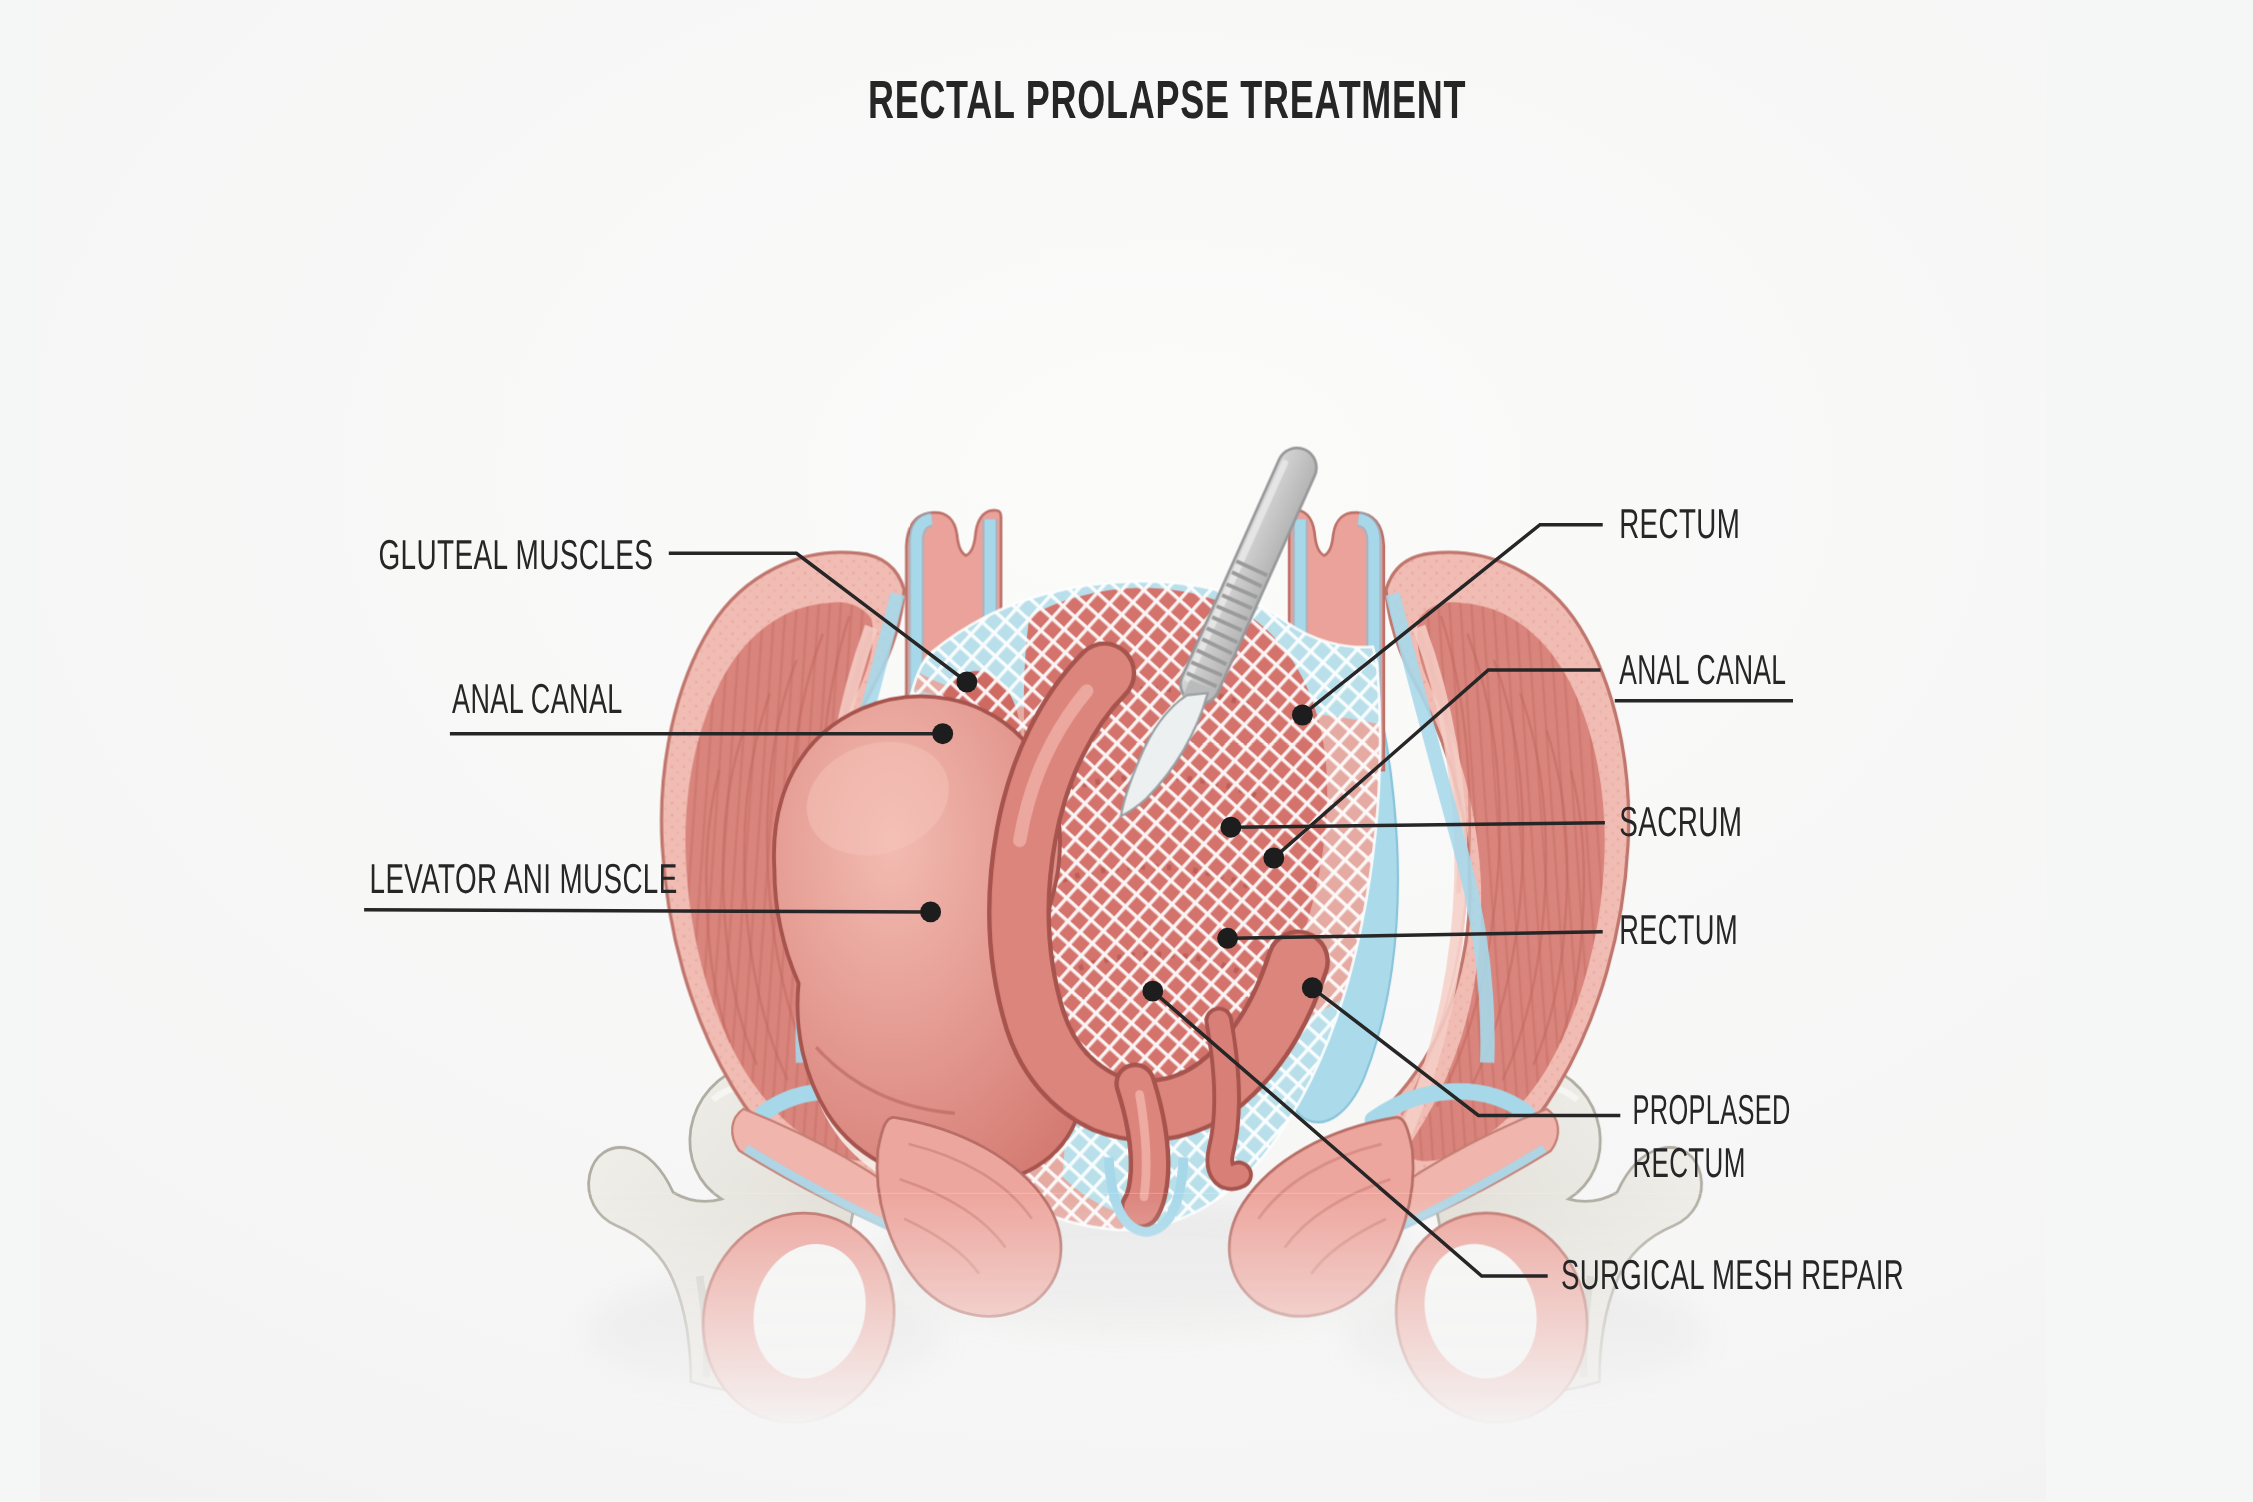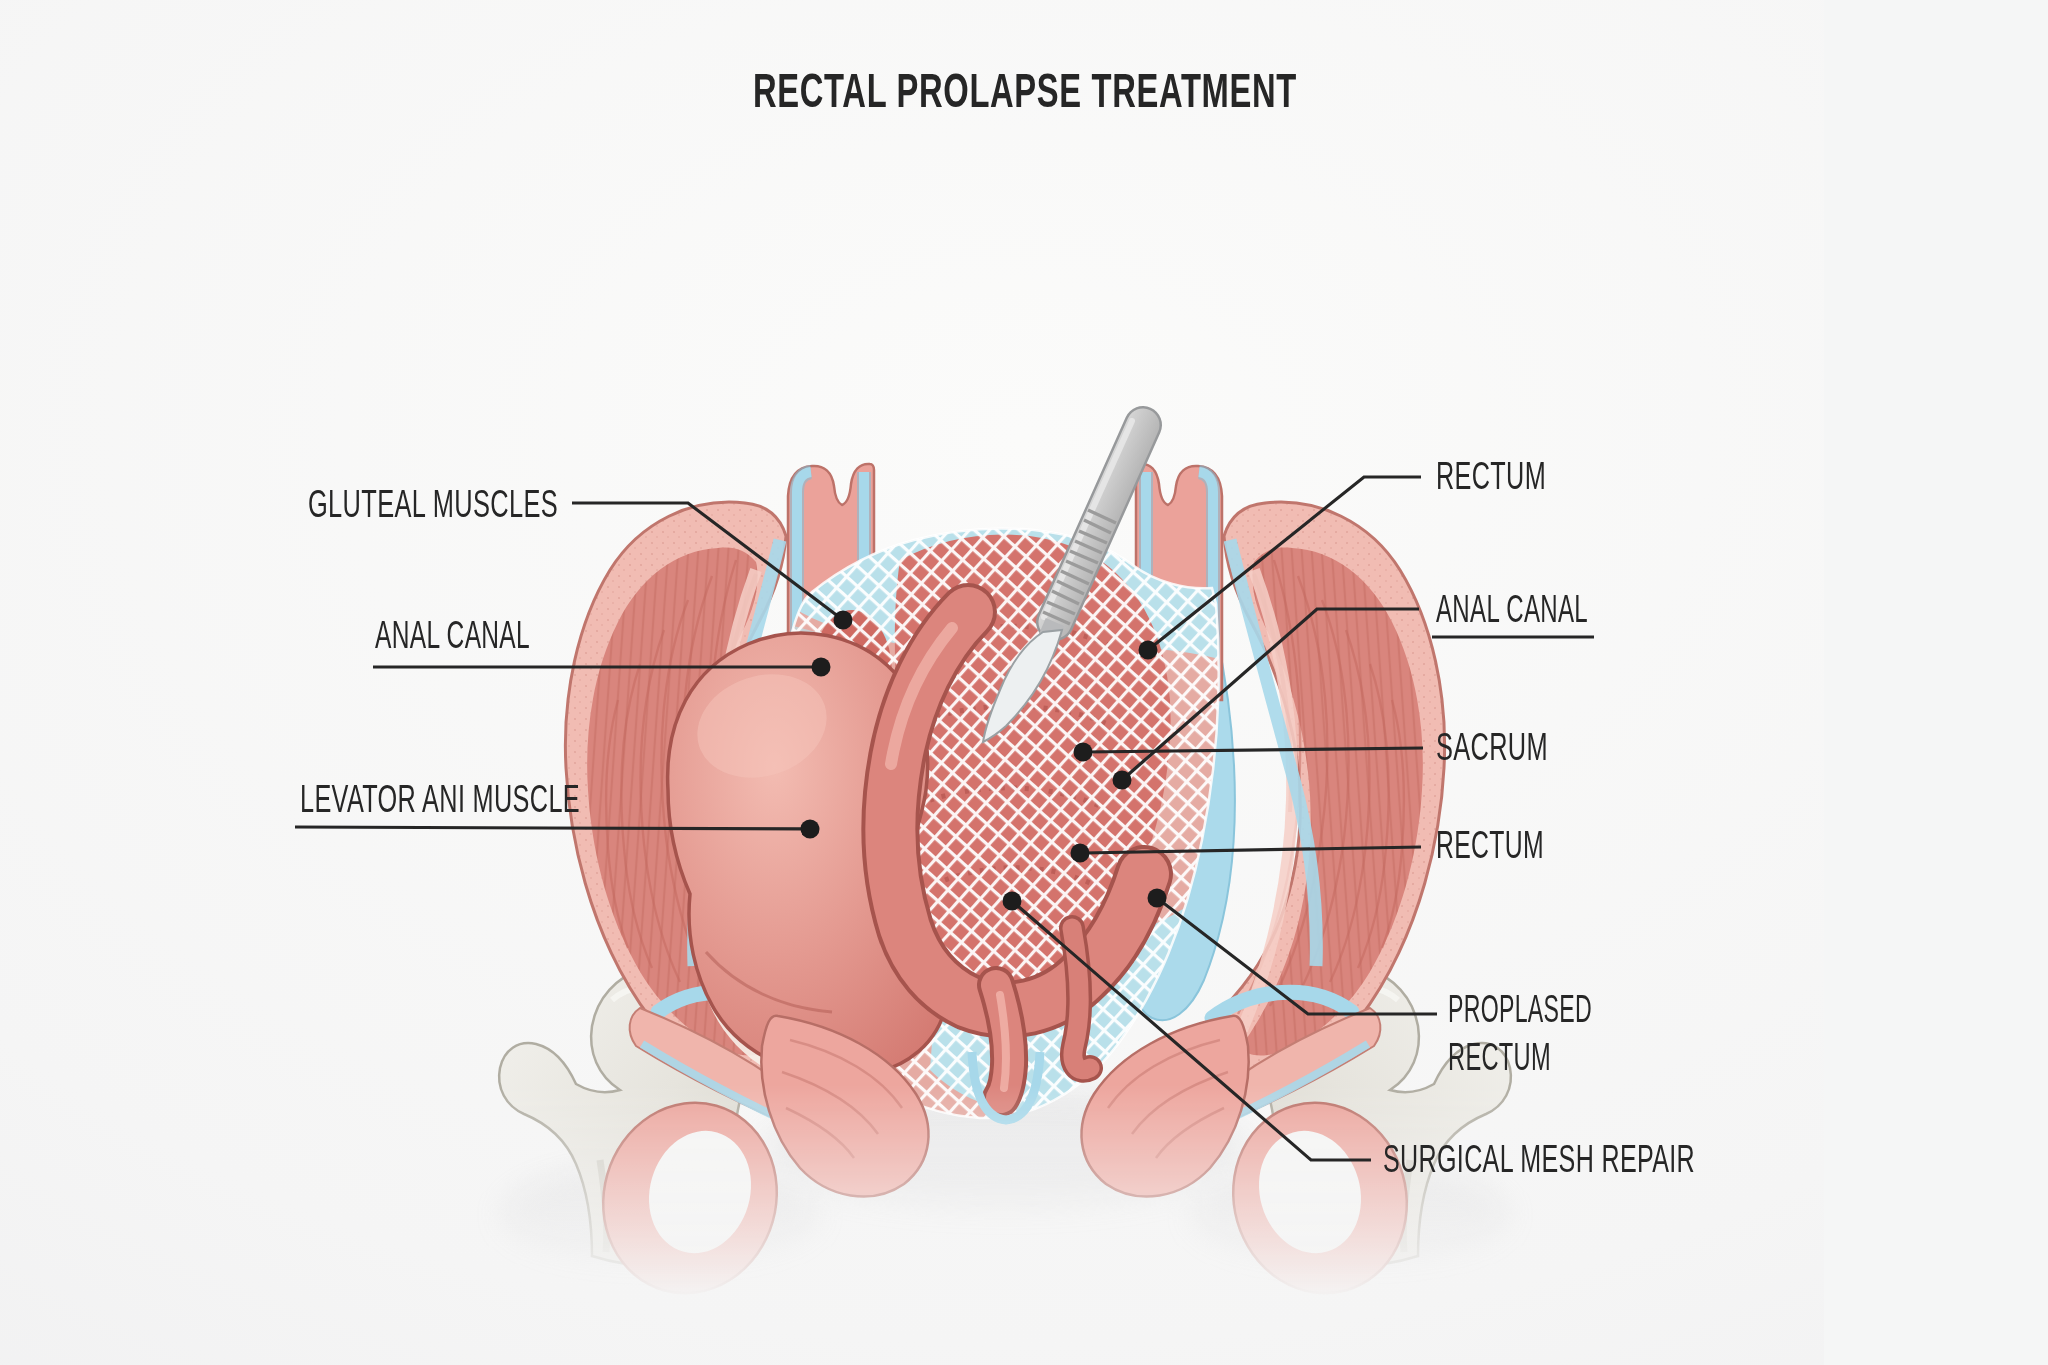--- a/index.html
+++ b/index.html
@@ -1,17 +1,17 @@
 <!DOCTYPE html>
 <html><head>
 <meta charset="utf-8">
 <style>
   html,body{margin:0;padding:0;background:#f5f6f6;}
   .stage{position:relative;width:1824px;height:1365px;overflow:hidden;
-         font-family:"Liberation Sans",sans-serif;}
+         font-family:"Liberation Sans",sans-serif;padding-left:36px;}
   svg{display:block}
   text{fill:#262626}
   .lbl{font-weight:500;font-size:38px;letter-spacing:.5px}
   .ttl{font-weight:700;font-size:49px;letter-spacing:1px}
   .leader{fill:none;stroke:#262626;stroke-width:3.2px}
   .dot{fill:#1d1d1d}
   .outl{stroke:#bd7269;stroke-width:2.5px}
 </style>
 </head>
 <body>

